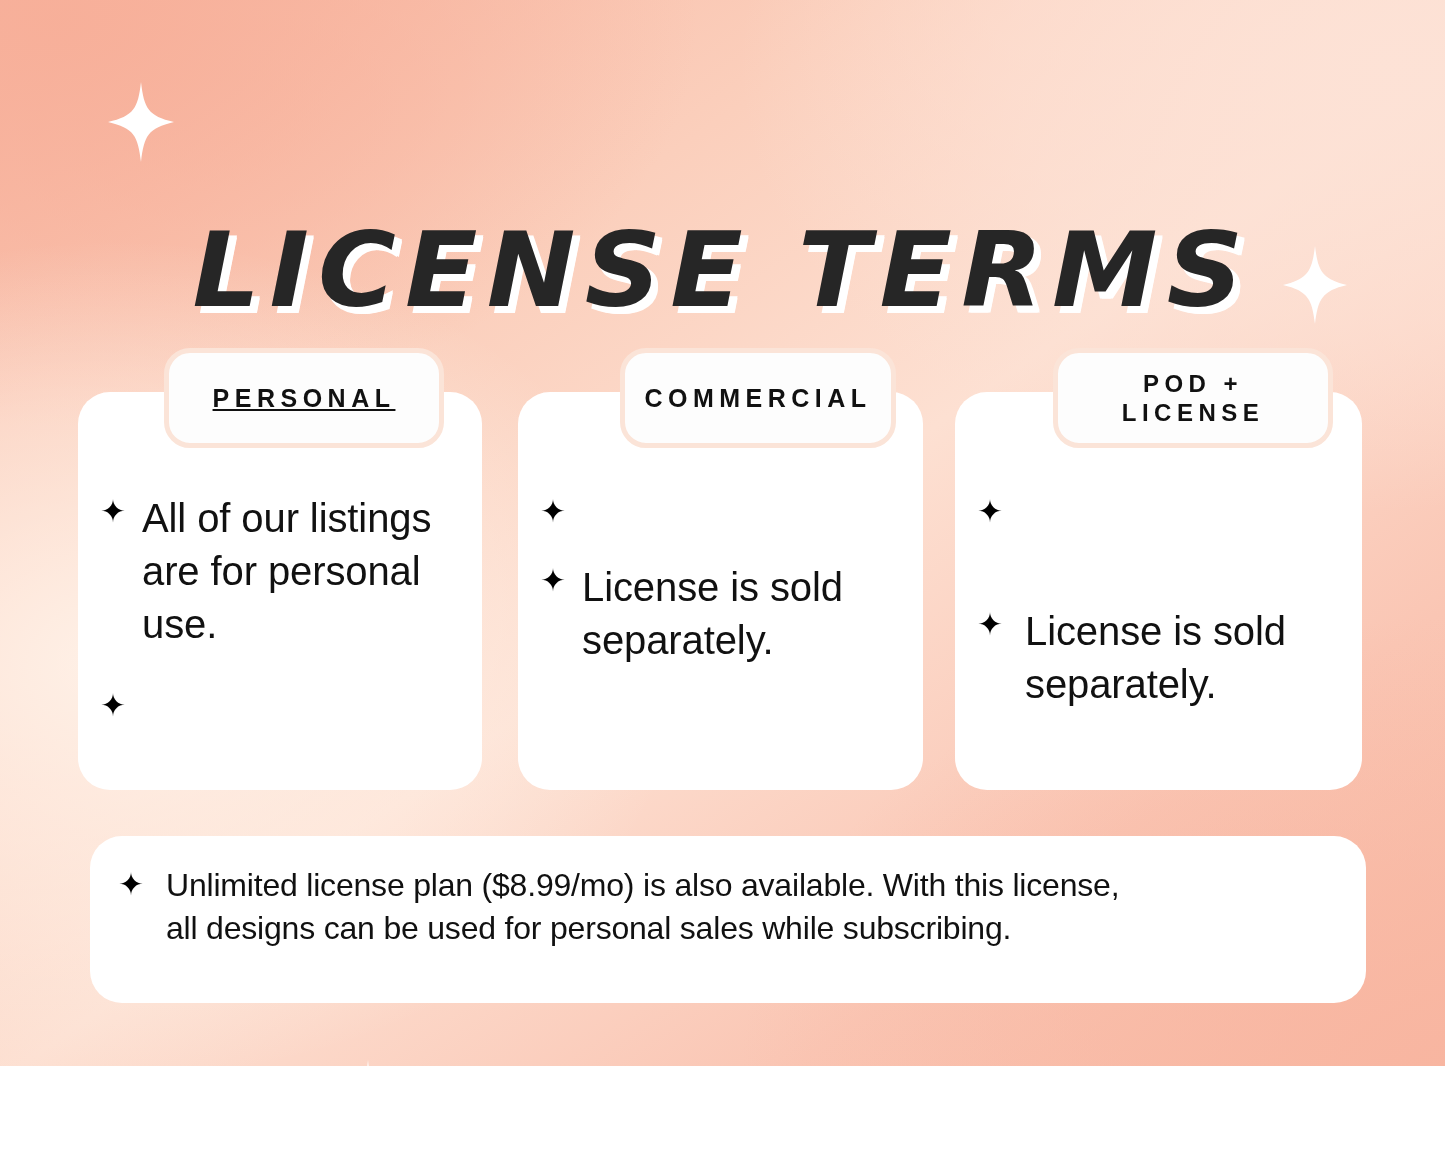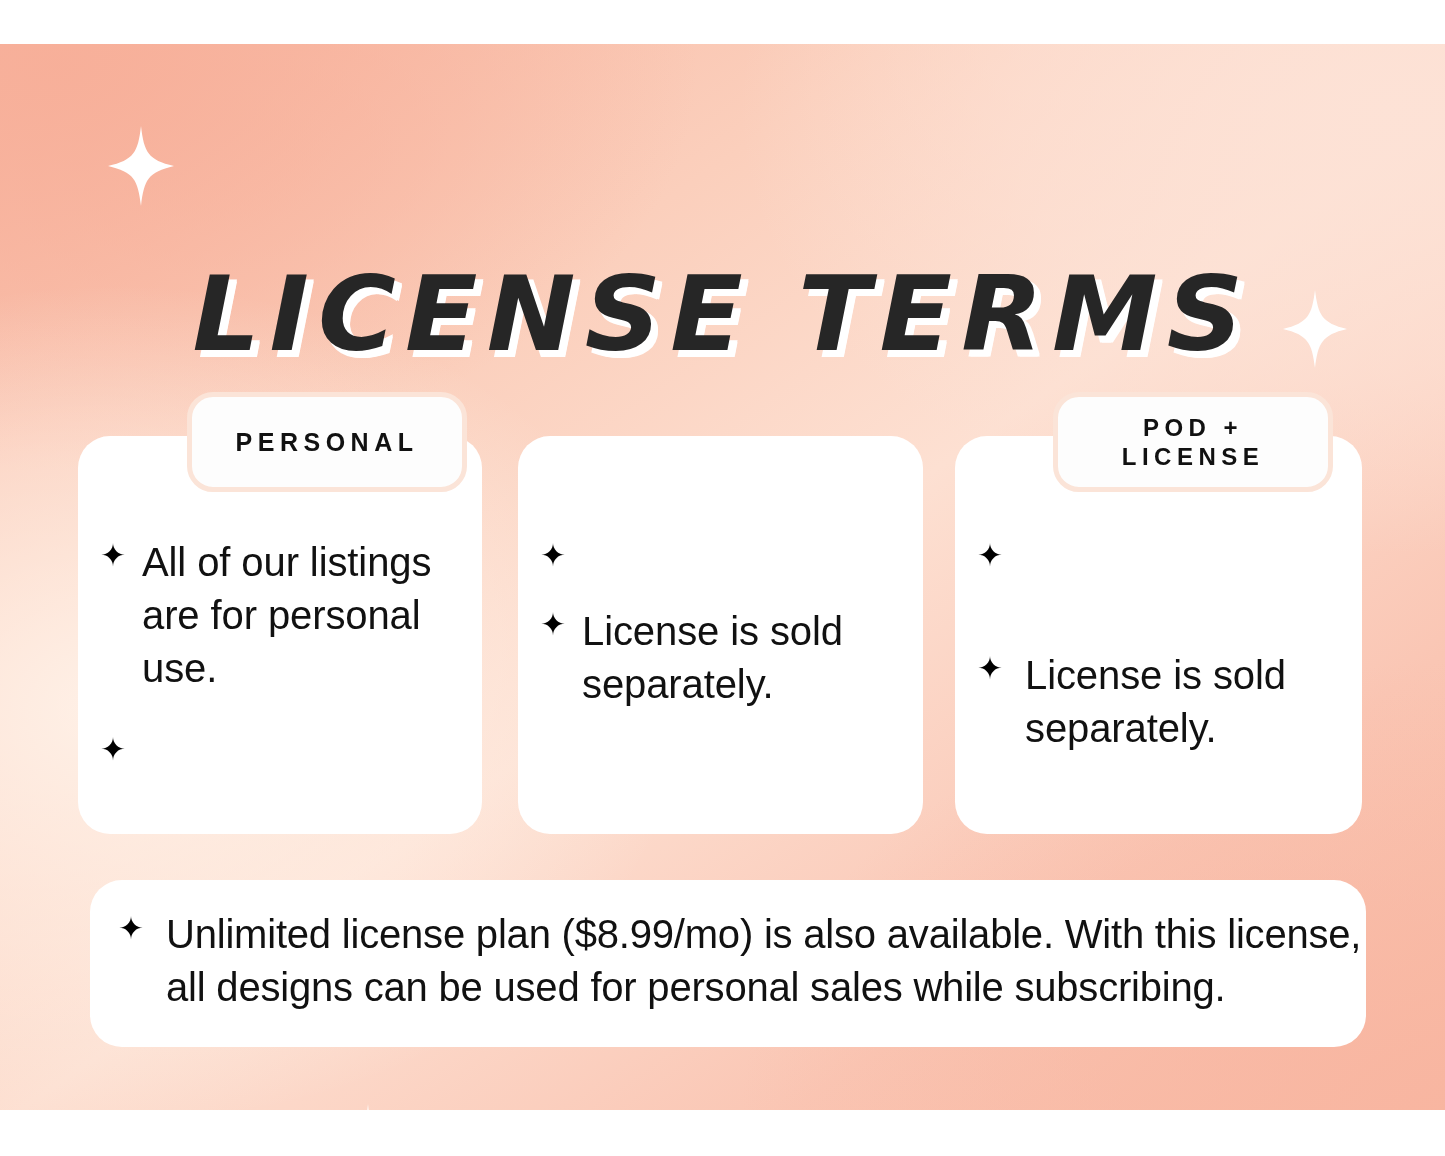--- a/index.html
+++ b/index.html
@@ -16,21 +16,20 @@
     overflow: hidden;
     font-family: "Liberation Sans", sans-serif;
     
     background-color: #f9c3b0;
     background-image:
       radial-gradient(ellipse 900px 620px at 96% 6%,   rgba(253,226,214,0.98) 0%, rgba(253,226,214,0.55) 42%, rgba(253,226,214,0) 72%),
       radial-gradient(ellipse 760px 560px at 8% 62%,   rgba(255,243,234,0.92) 0%, rgba(255,243,234,0.42) 45%, rgba(255,243,234,0) 75%),
       radial-gradient(ellipse 820px 520px at 4% 2%,    rgba(247,175,153,0.95) 0%, rgba(247,175,153,0.38) 48%, rgba(247,175,153,0) 78%),
       radial-gradient(ellipse 880px 560px at 100% 100%, rgba(248,181,160,0.90) 0%, rgba(248,181,160,0.35) 50%, rgba(248,181,160,0) 80%),
       linear-gradient(145deg, #f8b5a0 0%, #fbcfbc 30%, #fde0d2 52%, #fac6b4 78%, #f8bba6 100%);
-    margin-top: 44px;
   }
 
   
   .sparkle {
     position: absolute;
     pointer-events: none;
   }
   .sparkle svg { display: block; }
 
   
@@ -77,21 +76,21 @@
     justify-content: center;
     text-align: center;
     font-family: "Liberation Sans", sans-serif;
     font-weight: 700;
     font-size: 25px;
     letter-spacing: 5.5px;
     color: #111111;
     line-height: 1.22;
     box-sizing: border-box;
   }
-  .tab-1 { left: 187px;  top: 348px; width: 280px; height: 100px; }
+  .tab-1 { left: 164px;  top: 348px; width: 280px; height: 100px; text-decoration: underline; }
   .tab-2 { left: 620px;  top: 348px; width: 276px; height: 100px; }
   .tab-3 { left: 1053px; top: 348px; width: 280px; height: 100px; font-size: 24px; }
 
   .tab-line { display: block; }
 
   
   .card-body {
     position: absolute;
     left: 0;
     right: 0;
@@ -155,21 +154,21 @@
     margin-top: 5px;
     font-family: "DejaVu Sans", sans-serif;
     font-size: 31px;
     line-height: 1;
     color: #000000;
   }
   #banner-text {
     flex: 1 1 auto;
     font-family: "Liberation Sans", sans-serif;
     font-weight: 400;
-    font-size: 40px;
+    font-size: 32px;
     line-height: 1.33;
     color: #111111;
     letter-spacing: -0.2px;
   }
   .banner-line { display: block; white-space: nowrap; }
 </style>
 </head>
 <body>
 
 <div id="canvas">
@@ -238,20 +237,23 @@
         <span class="bullet-text">License is sold separately.</span>
       </div>
 
     </div>
   </div>
 
   <div class="tab tab-1">
     <span class="tab-line">PERSONAL</span>
   </div>
 
+  <div class="tab tab-2">
+    <span class="tab-line">COMMERCIAL</span>
+  </div>
 
   <div class="tab tab-3">
     <div>
       <span class="tab-line">POD +</span>
       <span class="tab-line">LICENSE</span>
     </div>
   </div>
 
   <div id="banner">
     <div id="banner-inner">

